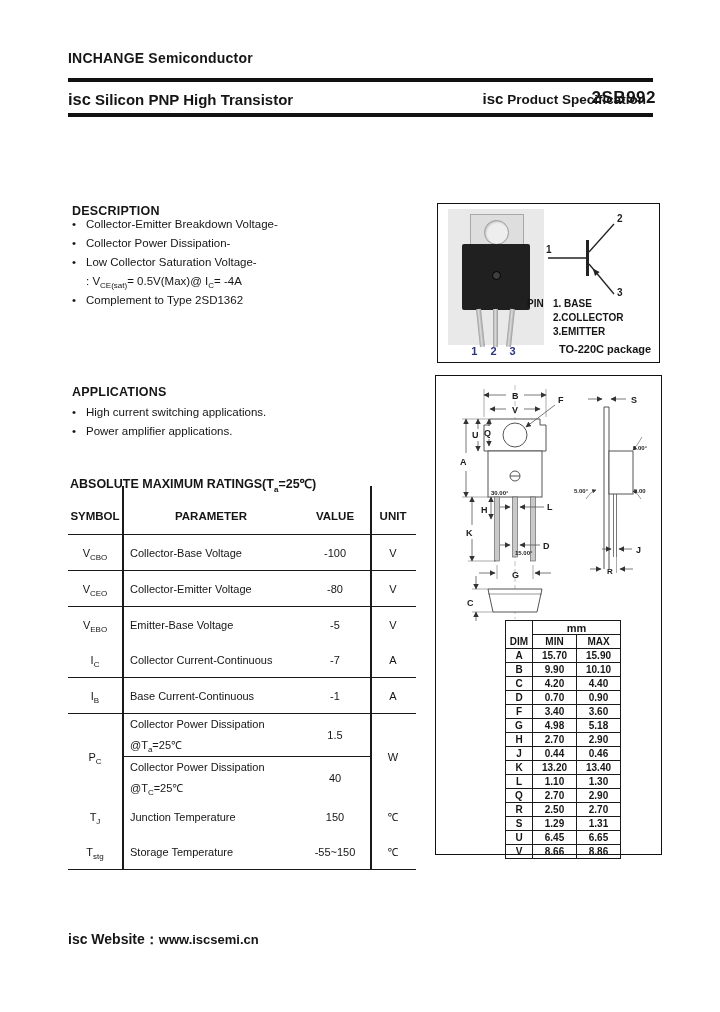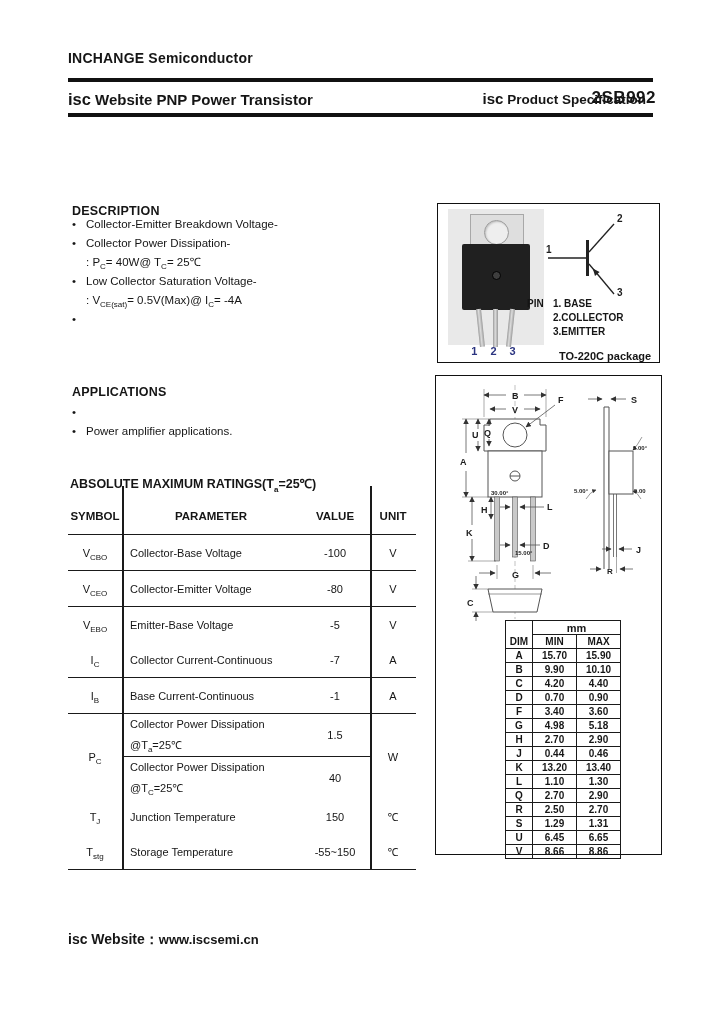--- a/index.html
+++ b/index.html
@@ -57,70 +57,71 @@
   .lead.l1{left:28px;transform:rotate(-6deg);}
   .lead.l2{left:45px;}
   .lead.l3{left:62px;transform:rotate(6deg);}
   #photo-pins{left:18px;top:141px;width:80px;text-align:center;font-size:11px;font-weight:bold;color:#2b3480;letter-spacing:5px;}
 
   
   #pin-block{left:89px;top:93px;font-size:10px;font-weight:600;line-height:14px;}
   .pin-row{display:flex;}
   .pin-prefix{width:26px;}
   .pin-indent{margin-left:26px;}
-  #pkg-name{margin-left:32px;font-size:11px;margin-top:10px;}
+  #pkg-name{margin-left:32px;font-size:11px;margin-top:3px;}
 
   
   #dim-table-wrap{left:69px;top:244px;}
   #dim-table{border-collapse:collapse;}
   #dim-table td,#dim-table th{border:1.2px solid #1a1a1a;font-size:10px;font-weight:bold;
       text-align:center;padding:0;height:13px;}
   #dim-table .c-dim{width:26px;} #dim-table .c-min{width:43px;} #dim-table .c-max{width:43px;}
   #dim-table tr.h2 th{border-top:0;}
   #dim-table th.mm{font-size:11px;}
 
   svg text{font-family:"Liberation Sans",sans-serif;font-weight:bold;fill:#1c1c1c;}
   .footer{left:68px;top:931px;font-size:13px;font-weight:bold;}
   .footer .brand{font-size:14px;}
 </style>
 </head>
 <body>
 
 <div class="abs company">INCHANGE Semiconductor</div>
 <div class="abs spec"><span class="brand">isc</span><span> Product Specification</span></div>
 <div class="abs rule rule1"></div>
-<div class="abs titlebar-left"><span class="brand">isc</span><span> Website PNP Power Transistor</span></div>
+<div class="abs titlebar-left"><span class="brand">isc</span><span> Silicon PNP High Transistor</span></div>
 <div class="abs partno">2SB992</div>
 <div class="abs rule rule2"></div>
 
 <div class="abs sec-head" id="desc-head">DESCRIPTION</div>
 <div class="abs" id="desc-list">
     <div class="d-item">
       <span class="d-bullet">•</span>
       <span>Collector-Emitter Breakdown Voltage-</span>
     </div>
     <div class="d-item">
       <span class="d-bullet">•</span>
       <span>Collector Power Dissipation-</span>
     </div>
-    <div class="d-cont">: P<sub>C</sub>= 40W@ T<sub>C</sub>= 25℃</div>
     <div class="d-item">
       <span class="d-bullet">•</span>
       <span>Low Collector Saturation Voltage-</span>
     </div>
     <div class="d-cont">: V<sub>CE(sat)</sub>=  0.5V(Max)@ I<sub>C</sub>= -4A</div>
     <div class="d-item">
       <span class="d-bullet">•</span>
+      <span>Complement to Type 2SD1362</span>
     </div>
   </div>
 
 <div class="abs sec-head" id="app-head">APPLICATIONS</div>
 <div class="abs" id="app-list">
     <div class="d-item">
       <span class="d-bullet">•</span>
+      <span>High current switching applications.</span>
     </div>
     <div class="d-item">
       <span class="d-bullet">•</span>
       <span>Power amplifier applications.</span>
     </div>
   </div>
 
 <div class="abs" id="ratings-title">ABSOLUTE MAXIMUM RATINGS(T<sub>a</sub>=25℃)</div>
 <div class="abs" id="ratings-wrap">
   <div class="vline v1"></div>

